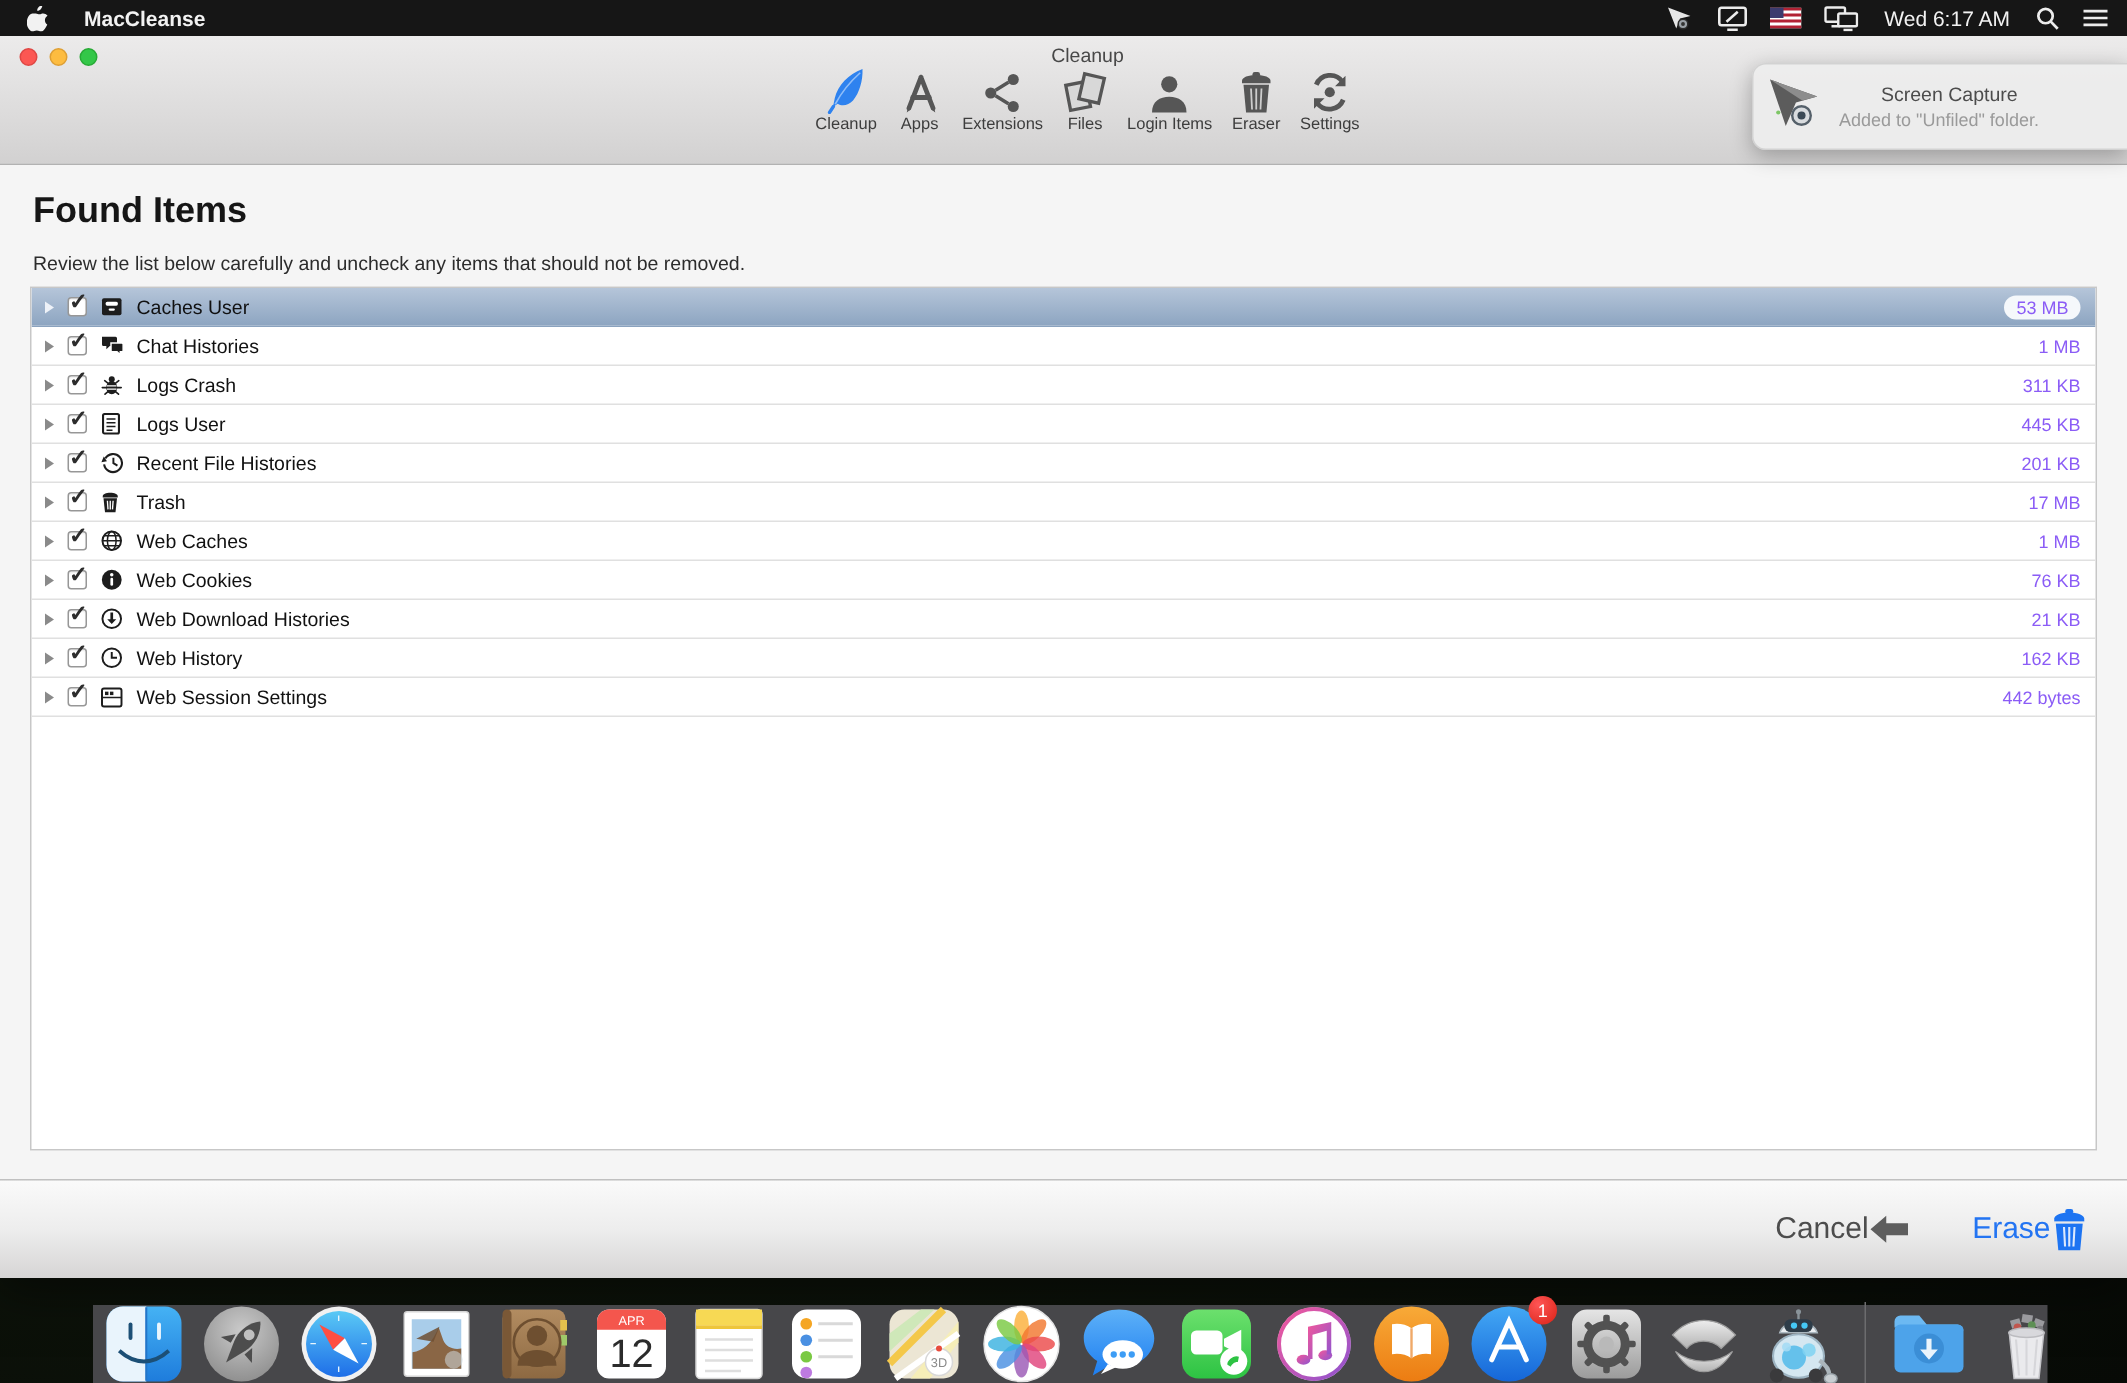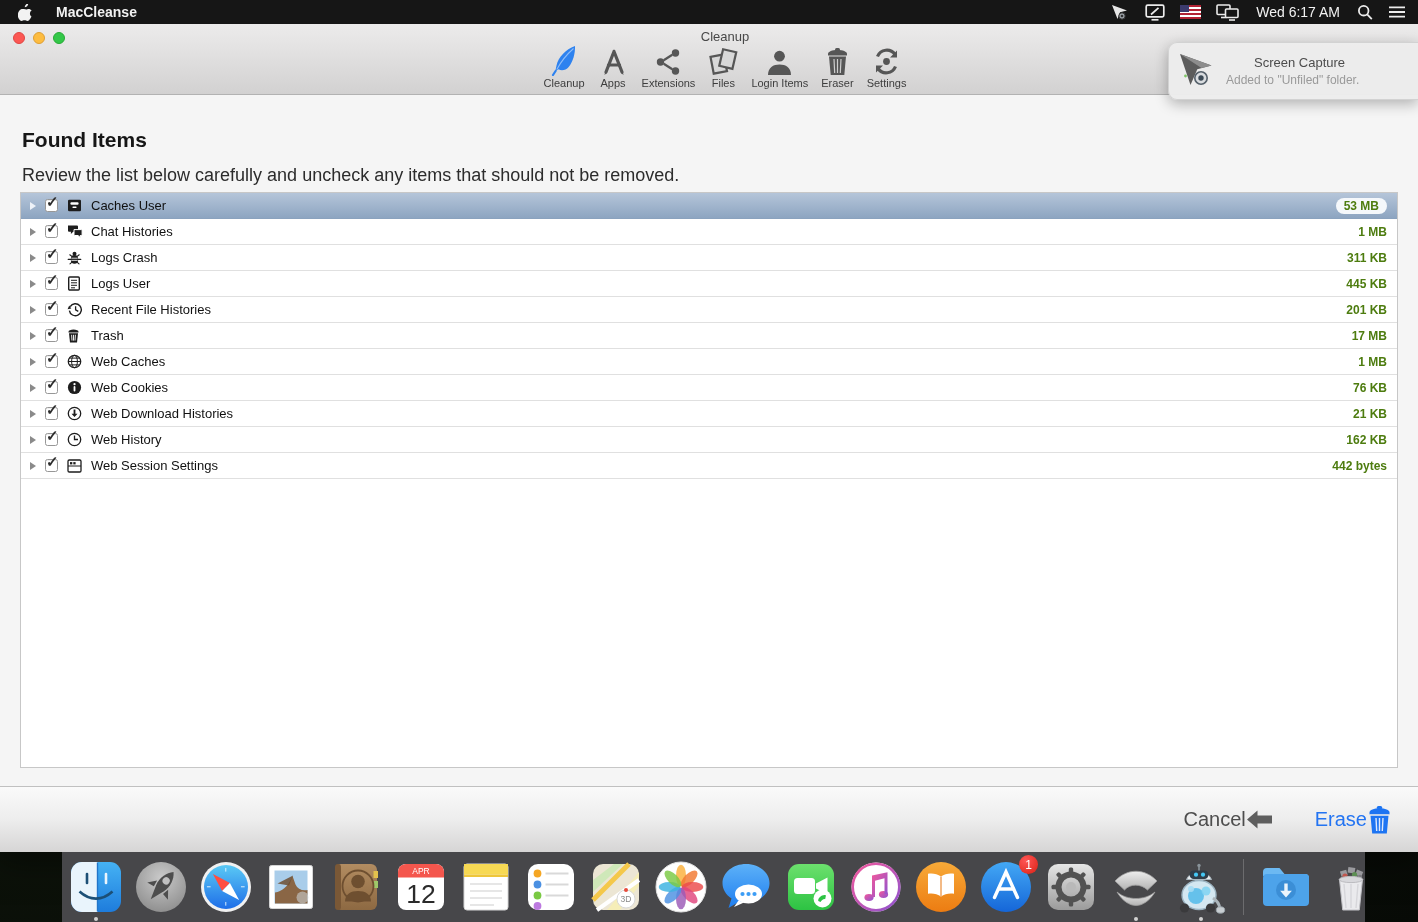--- a/index.html
+++ b/index.html
@@ -16,69 +16,69 @@
   .mb-apple { display:flex; align-items:center; padding:0 12px 0 6px; }
   .app-name { font-weight:bold; padding:0 12px; }
   .menus { display:flex; }
   .menu-item { padding:0 11px; }
   .mb-right { margin-left:auto; display:flex; align-items:center; gap:15px; }
   .mb-right .sicon { display:flex; align-items:center; }
   .clock { font-size:14px; margin:0 2px; }
   
   .window { position:absolute; top:24px; left:0; width:1418px; height:828px; background:#f5f5f5;
     box-shadow:0 8px 30px rgba(0,0,0,.5); }
-  .toolbar-area { position:relative; height:71px;
+  .toolbar-area { position:relative; height:86px;
     background:linear-gradient(#ecebeb 0%, #e2e1e1 40%, #d2d1d1 100%);
     border-bottom:1px solid #b2b2b2;padding-left:32px; }
   .traffic { position:absolute; top:8px; left:13px; display:flex; gap:8px; }
   .light { width:12px; height:12px; border-radius:50%; }
   .light.red    { background:#fc5753; border:1px solid #df4744; }
   .light.yellow { background:#fdbc40; border:1px solid #de9f34; }
   .light.green  { background:#33c748; border:1px solid #27aa35; }
   .win-title { text-align:center; font-size:13px; color:#484848; padding-top:5px; }
   .toolbar { display:flex; justify-content:center; align-items:flex-end; gap:13px; margin-top:1px; }
   .tool { display:flex; flex-direction:column; align-items:center; }
   .tool .ticon { height:31px; display:flex; align-items:flex-end; }
   .tool .tlabel { font-size:11px; color:#3d3d3d; margin-top:1px; }
   
   .content { position:relative; height:682px; background:#f5f5f5; }
-  .page-title { padding:17px 0 0 22px; font-size:21px; font-weight:bold; color:#161616;margin-top:16px; }
-  .subtitle { padding:13px 0 0 22px; font-size:18px; color:#2c2c2c; }
+  .page-title { padding:17px 0 0 22px; font-size:24px; font-weight:bold; color:#161616; }
+  .subtitle { padding:13px 0 0 22px; font-size:13px; color:#2c2c2c; }
   .list { position:absolute; left:20px; right:20px; top:81px; height:576px;
     background:#fff; border:1px solid #c7c7c7; overflow:hidden; }
   .row { height:26px; display:flex; align-items:center; padding-left:7px;
     border-bottom:1px solid #e0e0e0; font-size:13px; color:#111; }
   .row.selected { background:linear-gradient(#b5c5d9, #8da5c1); border-bottom-color:#8aa2be; }
   .disclosure { width:0; height:0; border-left:6px solid #8a8a8a;
     border-top:4.5px solid transparent; border-bottom:4.5px solid transparent; margin:0 9px 0 2px; }
   .row.selected .disclosure { border-left-color:#eef2f8; }
   .checkbox { width:13px; height:13px; background:#fff; border:1px solid #979797; border-radius:2.5px;
     position:relative; margin-right:9px; box-shadow:inset 0 1px 1px rgba(0,0,0,.07); flex:none; }
   .checkbox .tick { position:absolute; left:0px; top:-7px; font-size:15px; font-weight:bold; color:#2c2c2c; }
   .row-icon { width:17px; margin-right:7px; display:flex; align-items:center; flex:none; }
-  .row-size { margin-left:auto; padding-right:10px; color:#4d7c0f; font-weight:bold; font-size:12px; }
+  .row-size { margin-left:auto; padding-right:10px; color:#8b5cf6; font-weight:normal; font-size:12px; }
   .row.selected .row-size .pill { background:#f5f8fb; border-radius:9px; padding:1px 8px; display:inline-block; }
   
   .bottombar { position:absolute; left:0; right:0; bottom:0; height:66px;
     background:linear-gradient(#fafafa 0%, #ededed 50%, #d6d5d5 100%);
     border-top:1px solid #c0c0c0; display:flex; align-items:center; justify-content:flex-end;
     padding-right:26px; gap:42px; }
   .btn { display:flex; align-items:center; font-size:20px; cursor:default; }
   .btn.cancel { color:#4d4d4d; }
   .btn.erase { color:#2374f2; }
   .bicon { display:flex; align-items:center; }
   
   .notification { position:absolute; top:42px; right:0; width:250px; height:58px;
     background:rgba(236,236,236,.97); border:1px solid #d2d2d2; border-right:none;
     border-radius:9px 0 0 9px; box-shadow:0 4px 14px rgba(0,0,0,.28);
     display:flex; align-items:center; padding-left:9px; gap:10px; z-index:90; }
   .n-title { font-size:13px; color:#4c4c4c;margin-left:28px; }
   .n-msg { font-size:12px; color:#9a9a9a; margin-top:3px; }
   
-  .dock { position:absolute; bottom:0; left:62px; width:1303px; height:70px;
+  .dock { position:absolute; bottom:0; left:62px; width:1303px; height:52px;
     background:#47474a; display:flex; align-items:center; padding:0 5px; gap:7px; z-index:70; }
   .dock-item { width:58px; height:58px; position:relative; display:flex;
     align-items:center; justify-content:center; flex:none; }
   .dock-item svg { width:56px; height:56px; }
   .dock-divider { width:1px; height:56px; background:#6c6c6e; margin:0 6px; flex:none; }
   .running-dot { position:absolute; bottom:-5px; left:50%; transform:translateX(-50%);
     width:4px; height:4px; border-radius:50%; background:#d2d2d2; }
   .dock-badge { position:absolute; top:-3px; right:-3px; min-width:19px; height:19px;
     background:radial-gradient(circle at 35% 30%, #f55 0%, #e02c22 80%); color:#fff; border-radius:10px;
     font-size:12px; display:flex; align-items:center; justify-content:center; padding:0 4px; }

